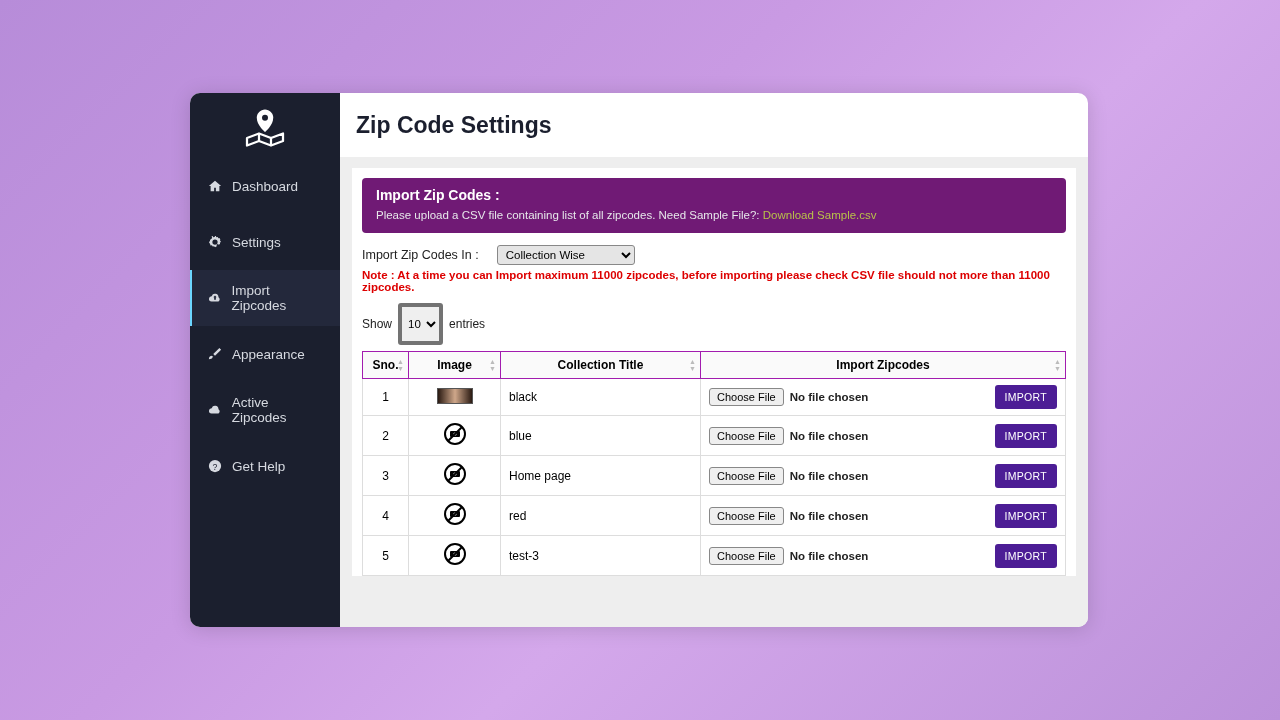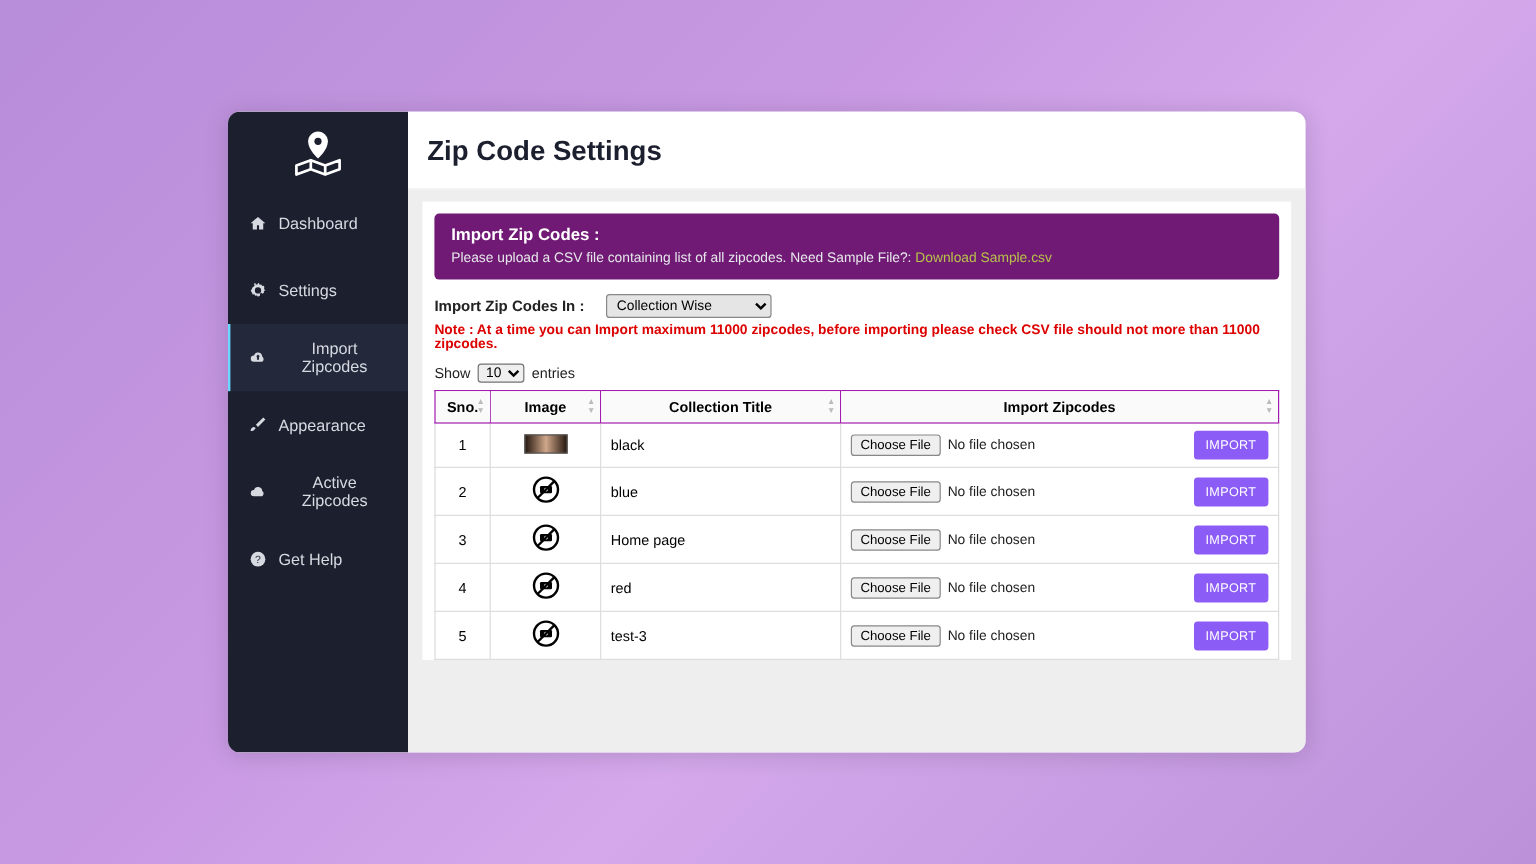--- a/index.html
+++ b/index.html
@@ -17,21 +17,20 @@
     border-radius: 10px;
     overflow: hidden;
     box-shadow: 0 2px 20px rgba(0,0,0,0.15);
     display: flex;
   }
   .sidebar {
     width: 150px;
     background: #1b1f2e;
     display: flex; flex-direction: column;
     flex-shrink: 0;
-    text-align: center;
   }
   .logo-box {
     height: 65px;
     display: flex; align-items: center; justify-content: center;
   }
   .logo-box svg { width: 48px; height: 44px; }
   .nav { display: flex; flex-direction: column; }
   .nav-item {
     height: 56px;
     display: flex; align-items: center;
@@ -67,30 +66,30 @@
   }
   .notice .notice-title { font-size: 14px; font-weight: 700; margin-bottom: 6px; }
   .notice .notice-body { font-size: 11.5px; color: #e6e7ea; }
   .notice .notice-body a { color: #b8c14a; text-decoration: none; }
 
   .filter-row {
     display: flex; align-items: center; gap: 18px;
     margin: 12px 0 4px 0;
     font-size: 12.5px;
   }
-  .filter-row .lbl { font-weight: 700; color: #222; }
+  .filter-row .lbl { font-weight: 400; color: #222; }
   .filter-row select {
     font-size: 11.5px; padding: 2px 4px; width: 138px;
     border: 1px solid #888; border-radius: 3px; background: #e5e5e5;
   }
   .note-red { color: #d00; font-size: 11.5px; font-weight: 700; margin-bottom: 10px; }
 
   .tablebar { display: flex; justify-content: space-between; align-items: center; font-size: 12px; color: #222; margin-bottom: 6px; }
   .tablebar .l { display: flex; align-items: center; gap: 6px; }
-  .tablebar select { font-size: 11.5px; padding: 0 2px; border: 1px solid #737373; border-radius: 3px; }
+  .tablebar select { font-size: 11.5px; padding: 10px 2px; border: 4px solid #737373; border-radius: 3px; }
   .tablebar .r { display: flex; align-items: center; gap: 6px; }
   .tablebar .r input { border: 1px solid #ccc; border-radius: 3px; height: 22px; width: 140px; padding: 0 4px; font-size: 12px; }
 
   table.dt { width: 100%; border-collapse: collapse; font-size: 12px; }
   table.dt th {
     background: #fafafa; border: 1px solid #a21caf; padding: 6px 8px; font-weight: 700;
     text-align: center; position: relative; cursor: pointer;
   }
   table.dt th .sort { position: absolute; right: 4px; top: 6px; font-size: 7px; color: #bbb; line-height: 7px; }
   table.dt td {
@@ -102,23 +101,23 @@
   .col-title { width: 200px; }
   .col-imp { }
   .thumb { display: inline-block; width: 36px; height: 16px; background: linear-gradient(90deg,#2a1a12,#cfa78a,#2a1a12); border: 1px solid #555; }
   .noimg { display: inline-flex; }
   .noimg svg { width: 24px; height: 24px; }
   .filecell { display: flex; align-items: center; justify-content: space-between; }
   .file-left { display: flex; align-items: center; gap: 6px; }
   .choose {
     font-size: 11px; padding: 2px 7px; border: 1px solid #888; background: #efefef; border-radius: 3px; cursor: pointer;
   }
-  .nofile { font-size: 11.5px; color: #222; }
+  .nofile { font-size: 11.5px; color: #222; font-weight: bold; }
   .import-btn {
-    background: #8b5cf6; color: #fff; border: none; font-size: 10.5px; padding: 6px 10px;
+    background: #4c1d95; color: #fff; border: none; font-size: 10.5px; padding: 6px 10px;
     border-radius: 3px; cursor: pointer; letter-spacing: 0.3px;
   }
 </style>
 </head>
 <body>
 
 <div class="app">
   <div class="sidebar">
     <div class="logo-box">
       <svg viewBox="0 0 64 56">

